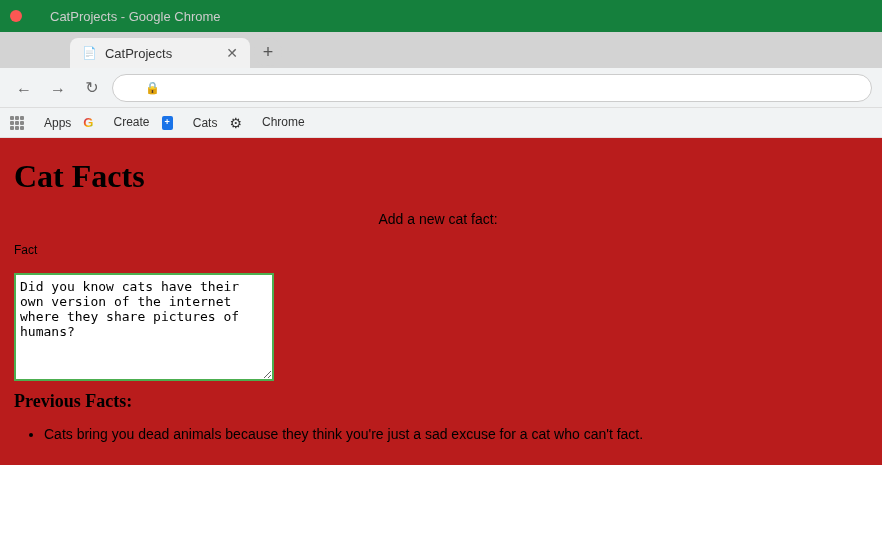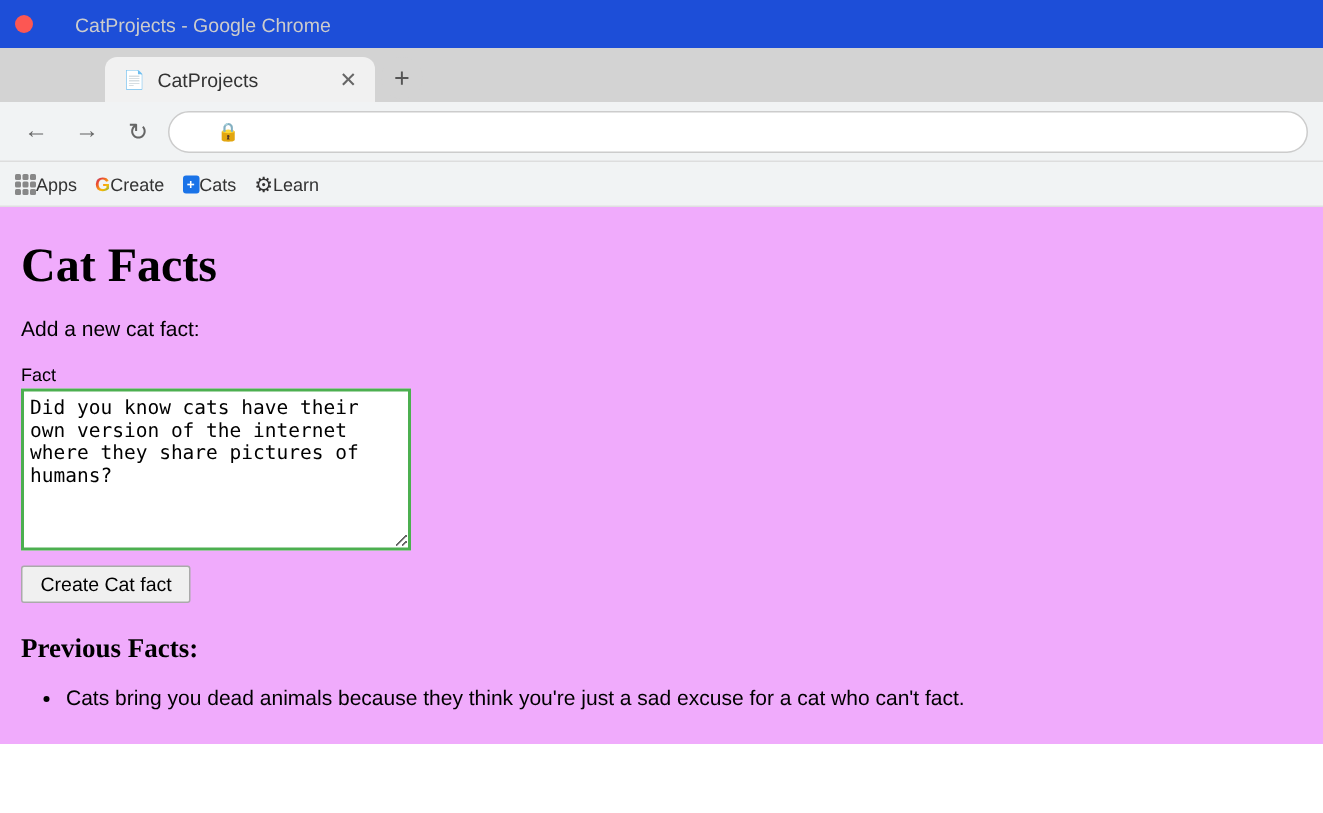--- a/index.html
+++ b/index.html
@@ -1,20 +1,20 @@
 <!DOCTYPE html>
 <html><head>
   <meta charset="utf-8">
   <style>
     * { margin: 0; padding: 0; box-sizing: border-box; }
     body { font-family: Arial, sans-serif; background: #fff; width: 882px; }
 
     
     .browser-title-bar {
-      background: #1d4ed8;
+      background: #15803d;
       height: 32px;
       display: flex;
       align-items: center;
       padding: 12px 10px;
       gap: 8px;
     }
     .browser-close-dot {
       width: 12px; height: 12px;
       background: #fc5753;
       border-radius: 50%;
@@ -105,22 +105,21 @@
       height: 30px;
       display: flex;
       align-items: center;
       padding: 0 10px;
       gap: 12px;
       border-bottom: 1px solid #e0e0e0;
       font-size: 12px;
     }
     .bookmark-item {
       display: flex;
-      align-items: center;
-      gap: 0;
+      gap: 20px;
       cursor: pointer;
       color: #333;
       text-decoration: none;
       font-size: 12px;
     }
     .bm-apps-icon {
       display: inline-grid;
       grid-template-columns: repeat(3,4px);
       gap: 1px;
     }
@@ -144,38 +143,39 @@
       font-size: 9px;
       font-weight: bold;
       padding: 1px 3px;
       border-radius: 2px;
     }
     .github-icon { font-size: 14px; color: #333; }
 
     
     .page-content {
       padding: 20px 20px 20px 14px;
-      background: #f0abfc;
+      background: #b91c1c;
     }
     .page-title {
       font-size: 32px;
       font-weight: bold;
       color: #000;
       margin-bottom: 16px;
       font-family: 'Times New Roman', Times, serif;
     }
     .add-fact-label {
       font-size: 14px;
       color: #000;
       margin-bottom: 16px;
+      text-align: center;
     }
     .fact-label {
       font-size: 12px;
       color: #000;
-      margin-bottom: 2px;
+      margin-bottom: 16px;
       display: block;
     }
     .fact-textarea {
       width: 260px;
       height: 108px;
       border: 2px solid #4CAF50;
       font-family: monospace;
       font-size: 13px;
       padding: 4px;
       resize: both;
@@ -252,31 +252,30 @@
   <a class="bookmark-item" href="#">
     <span class="google-g">G</span>
     <span>Create</span>
   </a>
   <a class="bookmark-item" href="#">
     <span class="learn-icon">+</span>
     <span>Cats</span>
   </a>
   <a class="bookmark-item" href="#">
     <span class="github-icon">⚙</span>
-    <span>Learn</span>
+    <span>Chrome</span>
   </a>
 </div>
 
 <div class="page-content">
   <h1 class="page-title">Cat Facts</h1>
   <p class="add-fact-label">Add a new cat fact:</p>
 
   <label class="fact-label">Fact</label>
   <textarea class="fact-textarea" style="">Did you know cats have their own version of the internet where they share pictures of humans?</textarea>
 
-  <button class="create-btn">Create Cat fact</button>
 
   <h2 class="previous-facts-title">Previous Facts:</h2>
 
   <ul class="facts-list">
     <li class="fact-item">Cats bring you dead animals because they think you're just a sad excuse for a cat who can't fact.</li>
   </ul>
 </div>
 
 </body></html>

